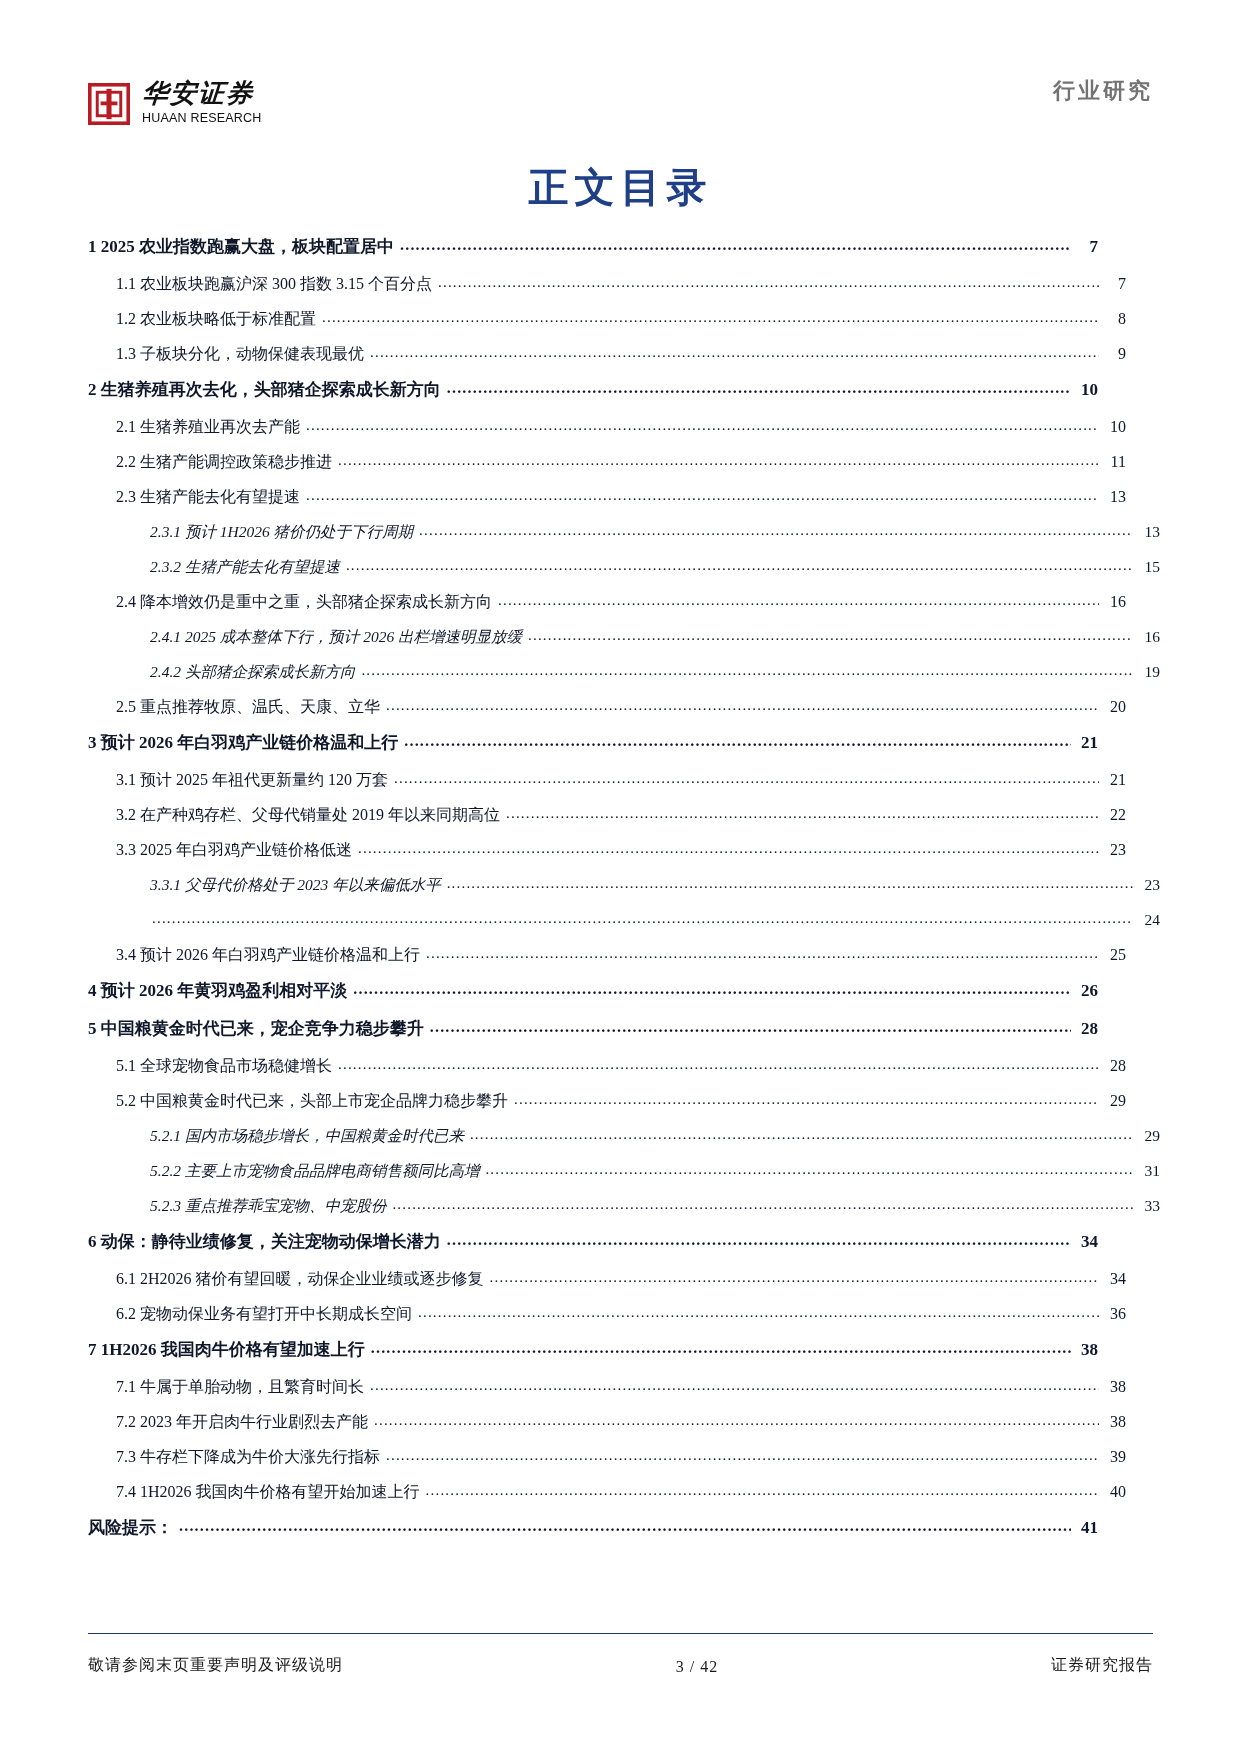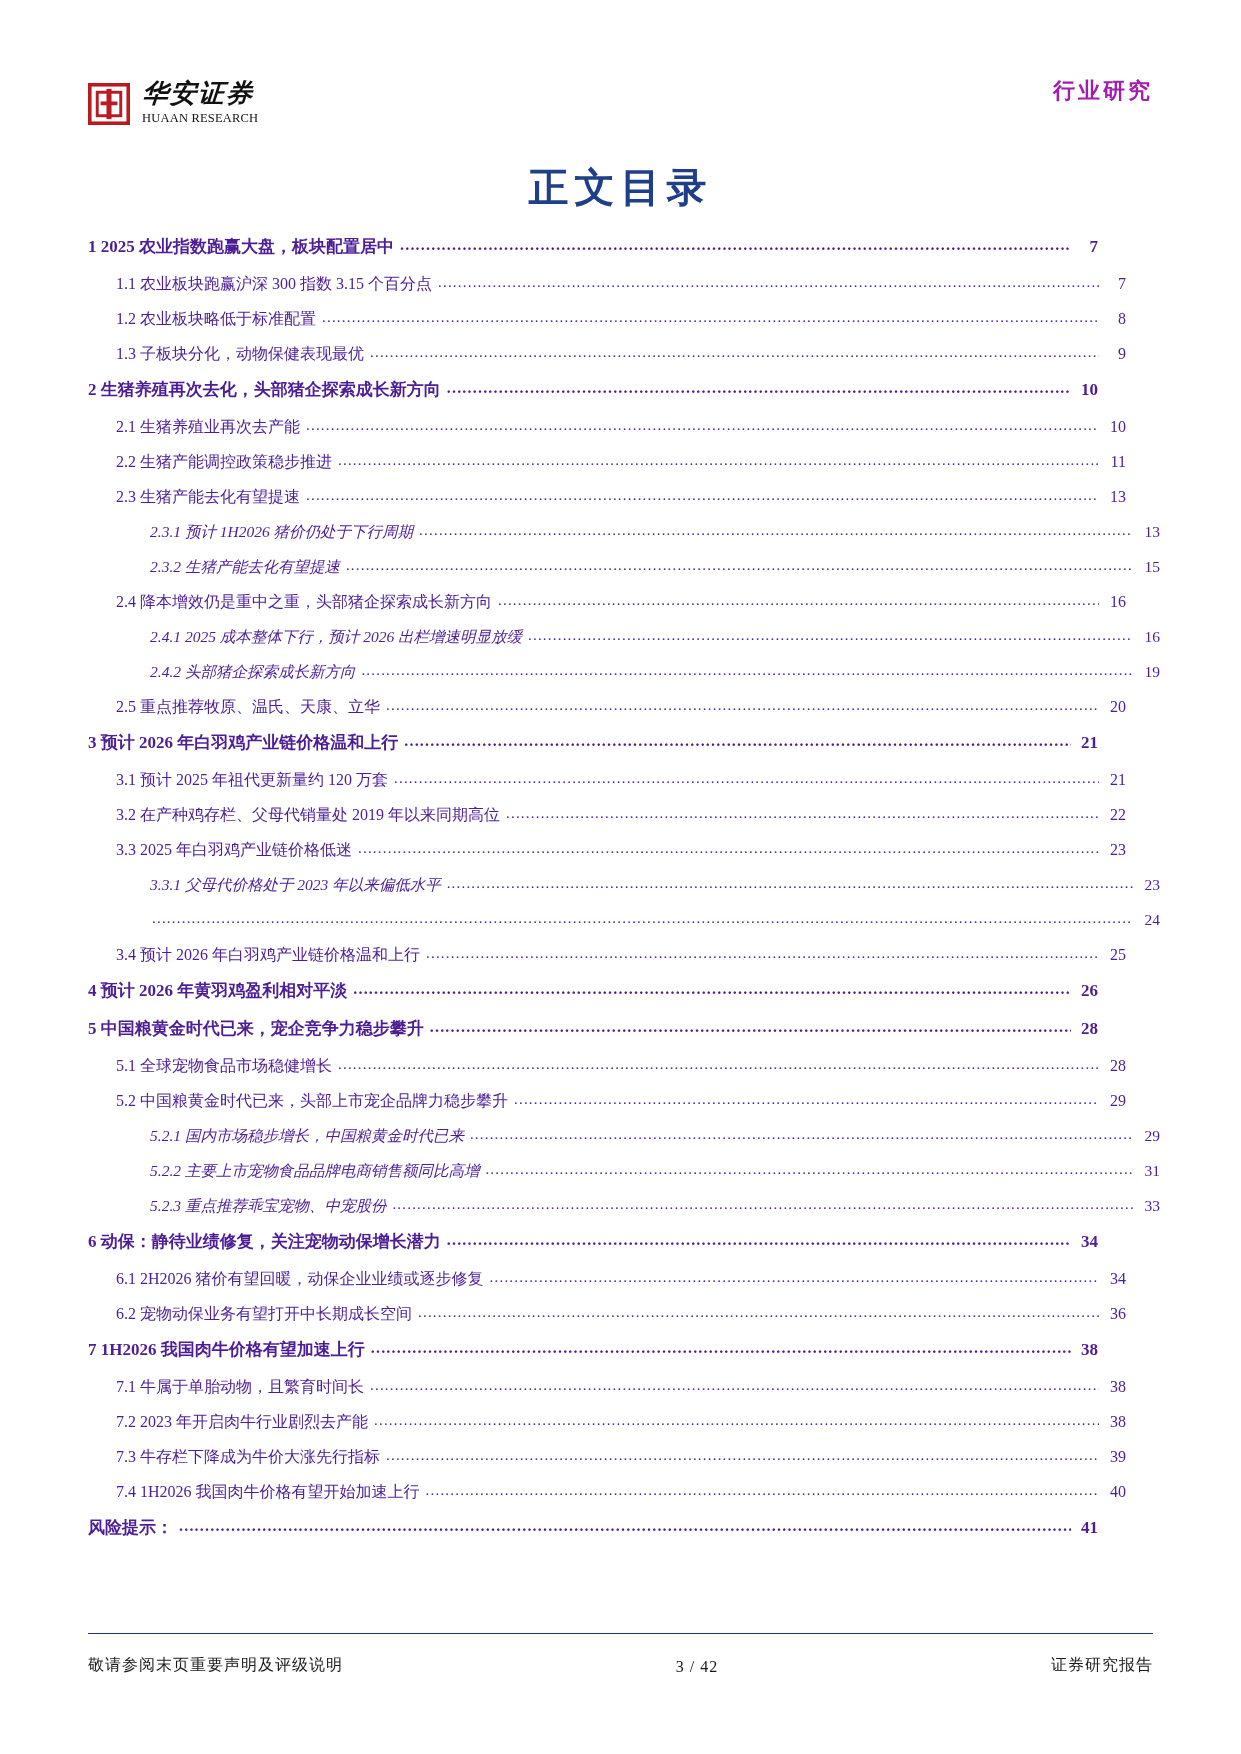--- a/index.html
+++ b/index.html
@@ -60,32 +60,32 @@
     font-family: "Liberation Serif", "DejaVu Serif", serif;
     font-size: 26px;
     font-weight: 700;
     letter-spacing: 2px;
     color: #111111;
     font-style: italic;
     transform: skewX(-4deg);
   }
 
   .brand-en {
-    font-family: Liberation Serif, serif;
+    font-family: Liberation Sans, sans-serif;
     font-size: 12.5px;
     letter-spacing: 0.2px;
     color: #111111;
     margin-top: 5px;
   }
 
   .header-right {
     font-family: "Liberation Serif", "DejaVu Serif", serif;
     font-size: 22px;
     font-weight: 600;
-    color: #a21caf;
+    color: #737373;
     letter-spacing: 3px;
     align-self: flex-start;
     margin-top: 4px;
   }
 
   
   .doc-title {
     position: absolute;
     top: 160px;
     left: 0;
@@ -104,21 +104,21 @@
     top: 228px;
     left: 88px;
     width: 1010px;
   }
 
   .toc-row {
     display: flex;
     align-items: baseline;
     width: 100%;
     font-family: "Liberation Serif", "DejaVu Serif", serif;
-    color: #4c1d95;
+    color: #0f172a;
     white-space: nowrap;
     overflow: hidden;
   }
 
   .toc-label {
     flex: 0 0 auto;
     padding-right: 4px;
   }
 
   .toc-dots {

